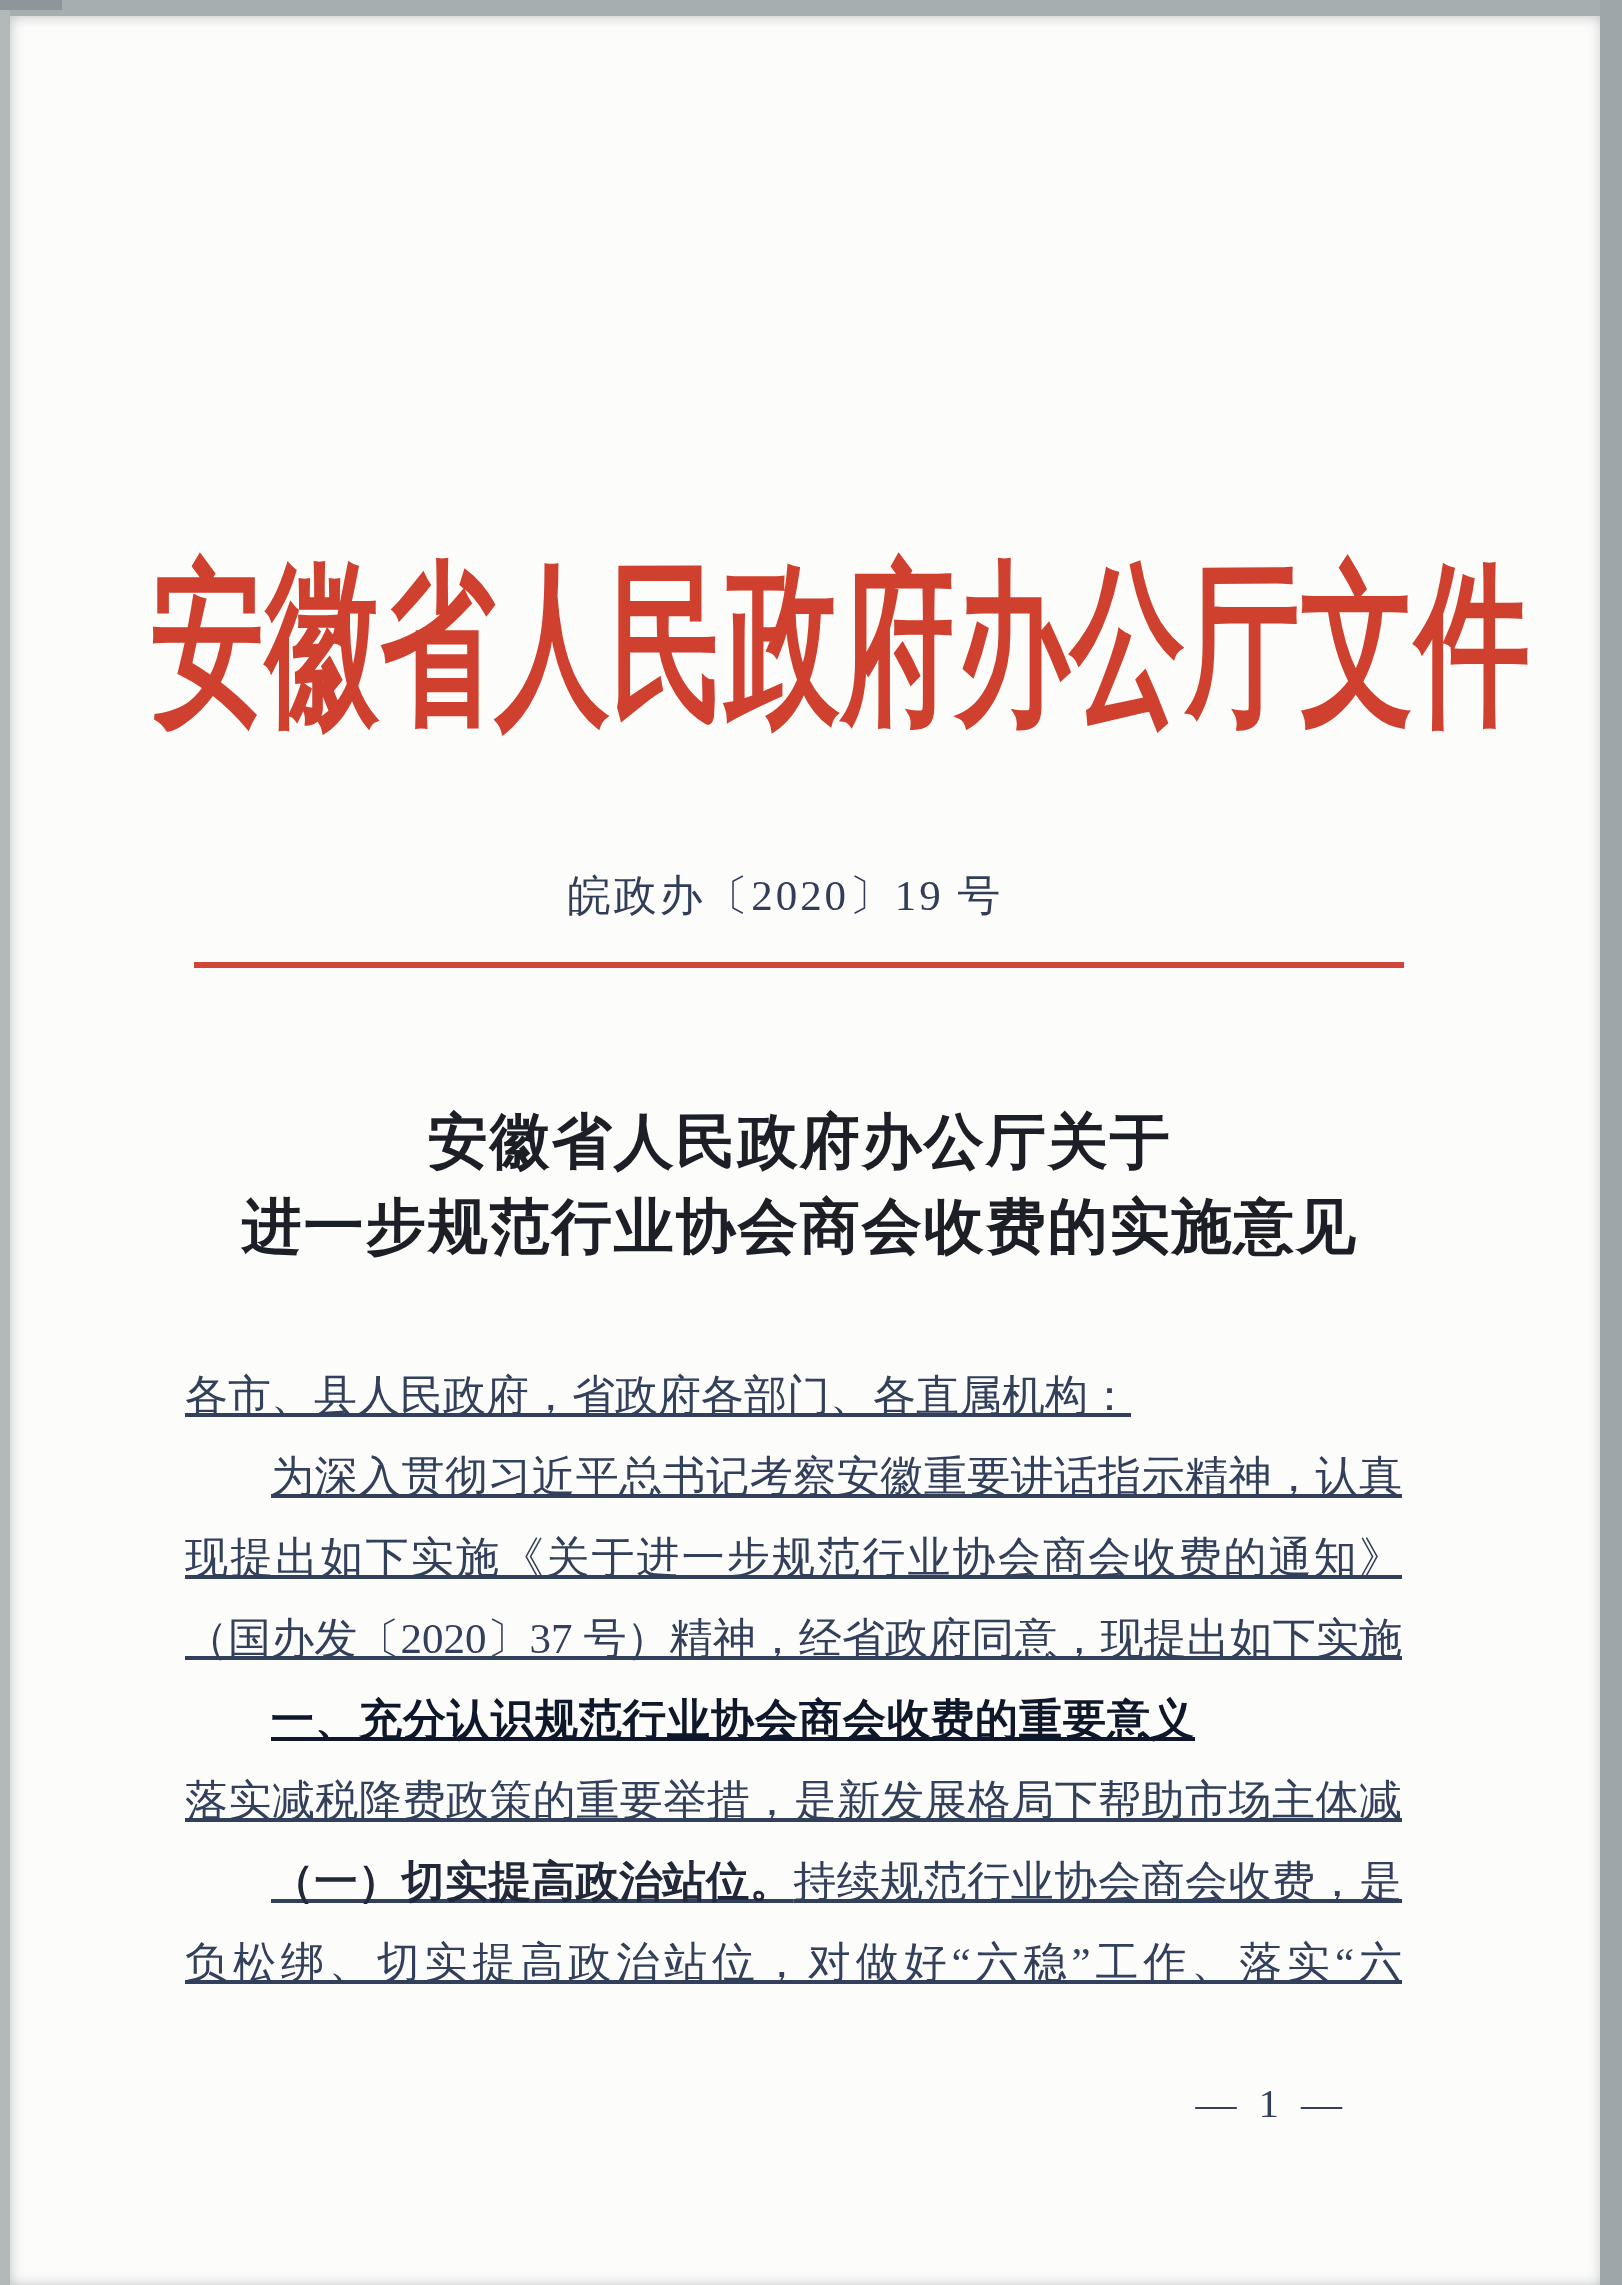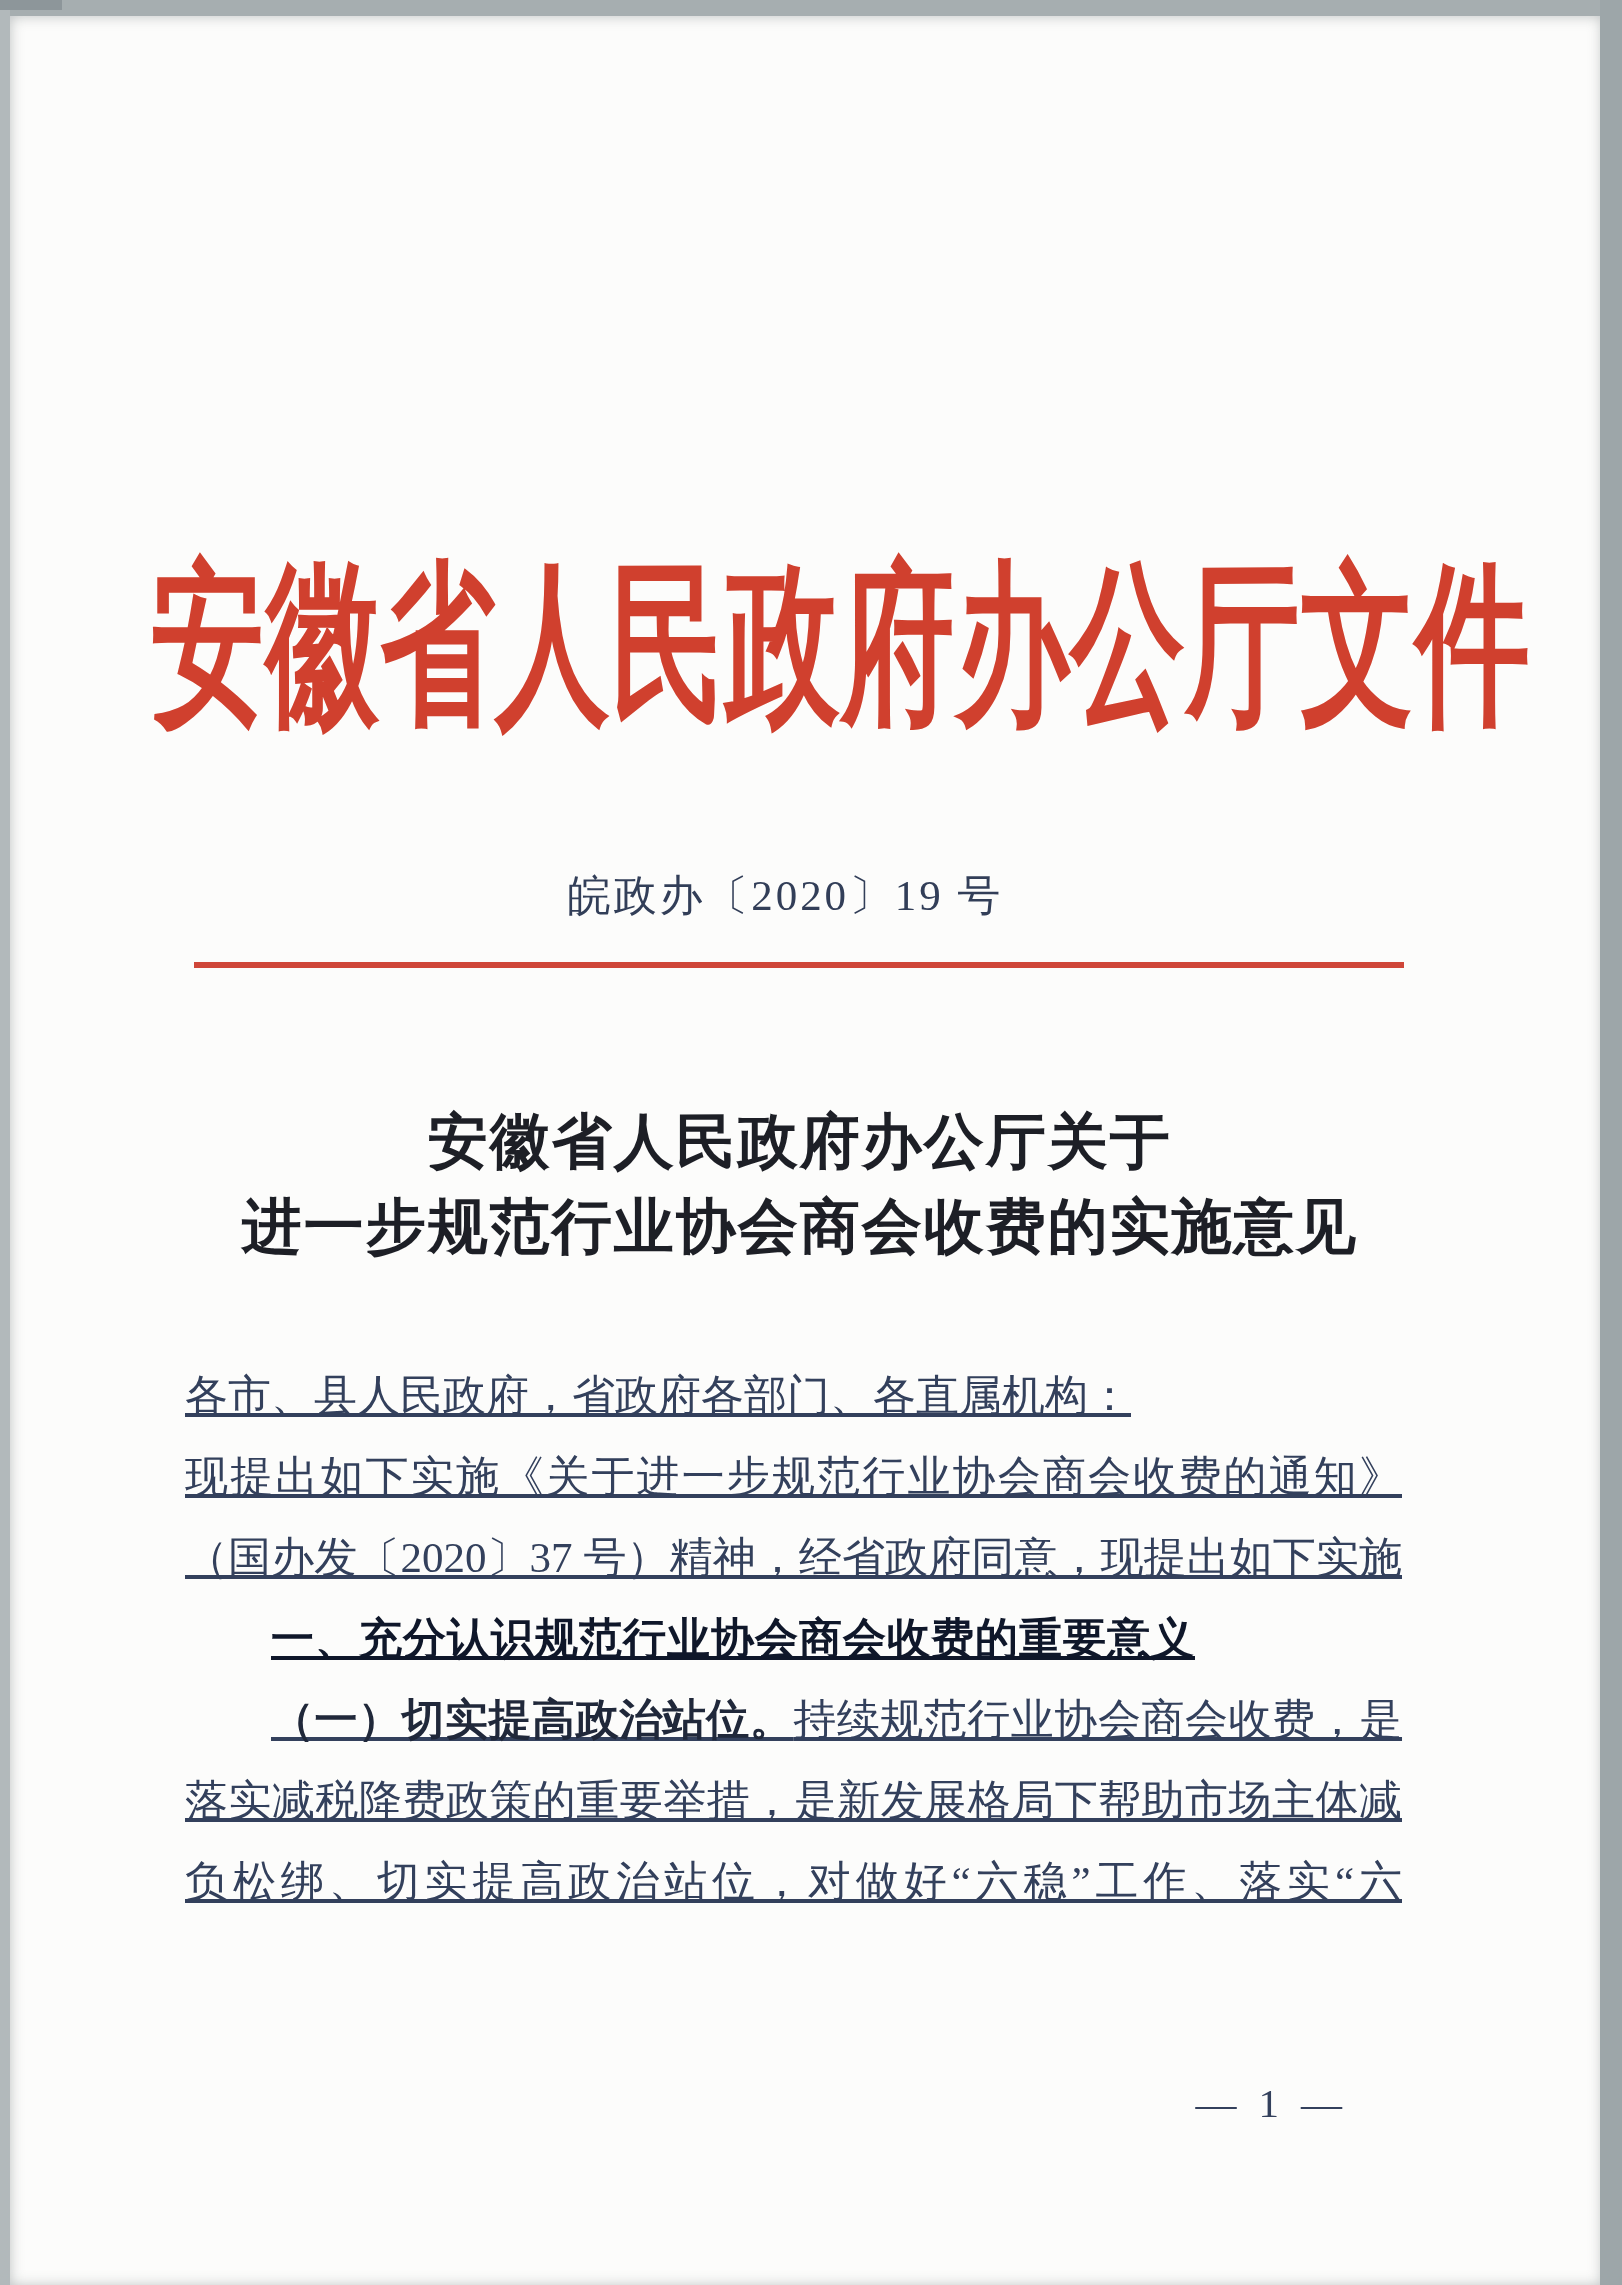--- a/index.html
+++ b/index.html
@@ -91,24 +91,25 @@
 
   <div class="docnum">皖政办〔2020〕19 号</div>
 
   <div class="rule"></div>
 
   <div class="doc-title l1">安徽省人民政府办公厅关于</div>
   <div class="doc-title l2">进一步规范行业协会商会收费的实施意见</div>
 
   <div class="body-block">
     <div class="bline">各市、县人民政府，省政府各部门、各直属机构：</div>
+    <div class="bline just ind">为深入贯彻习近平总书记考察安徽重要讲话指示精神，认真</div>
     <div class="bline just">现提出如下实施《关于进一步规范行业协会商会收费的通知》</div>
     <div class="bline just">（国办发〔2020〕37 号）精神，经省政府同意，现提出如下实施</div>
     <div class="bline h1 ind">一、充分认识规范行业协会商会收费的重要意义</div>
+    <div class="bline just">落实减税降费政策的重要举措，是新发展格局下帮助市场主体减</div>
     <div class="bline just ind"><span class="lead-bold">（一）切实提高政治站位。</span><span>持续规范行业协会商会收费，是</span></div>
-    <div class="bline just">落实减税降费政策的重要举措，是新发展格局下帮助市场主体减</div>
     <div class="bline just">负松绑、切实提高政治站位，对做好“六稳”工作、落实“六</div>
   </div>
 
   <div class="pagenum">— 1 —</div>
 
 </div>
 
 
 </body></html>

